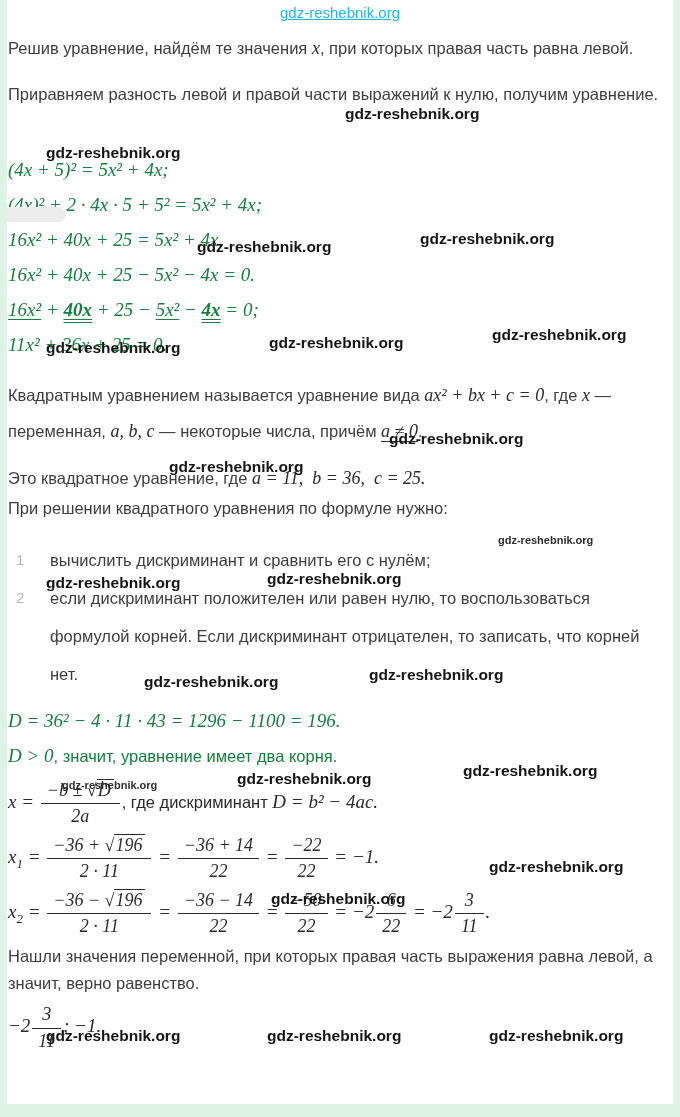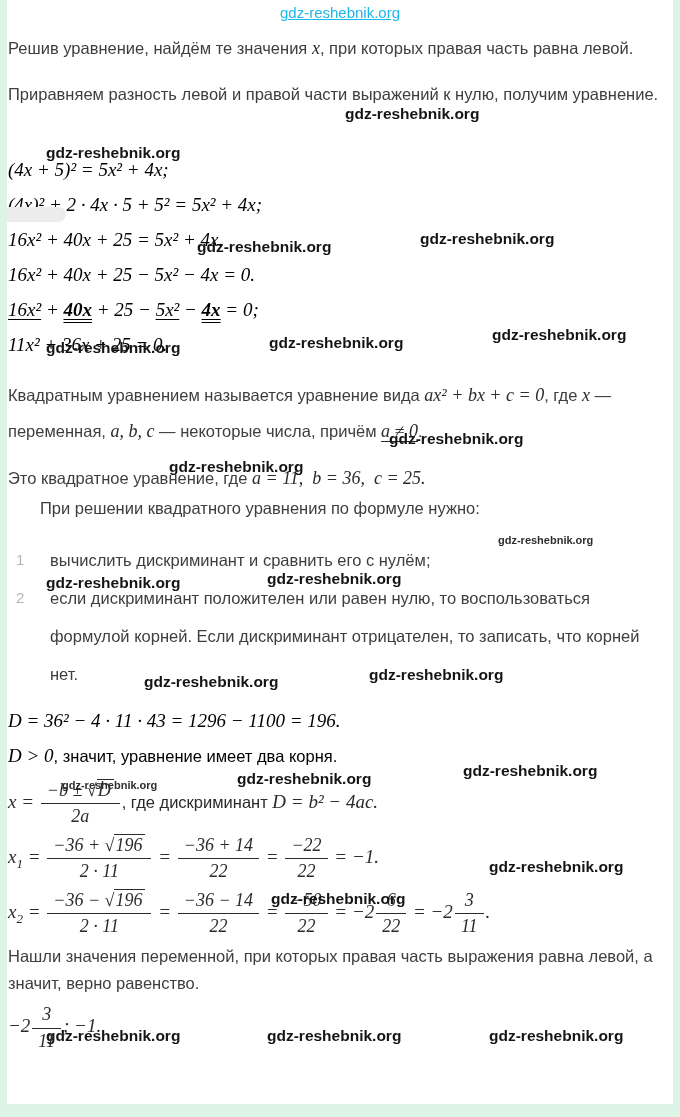--- a/index.html
+++ b/index.html
@@ -31,29 +31,29 @@
   .ul { border-bottom:1.2px solid #2b2b2b; }
 
   .smudge {
     position:absolute; left:0; top:207; top:207px; width:66px; height:15px;
     background:#ececec; border-radius:8px; z-index:0;
   }
 
   .eq-block { margin-top:39px; }
   .eq {
     font-family:"Liberation Serif","DejaVu Serif",serif;
-    font-style:italic; font-size:19px; line-height:35px; color:#000000;
+    font-style:italic; font-size:19px; line-height:35px; color:#15803d;
     white-space:pre-wrap;
   }
   .u1 { text-decoration:underline; text-underline-offset:3px; }
   .u2 { text-decoration:underline double; text-underline-offset:3px;font-weight:bold; }
 
   .def { margin-top:15px; line-height:36px; }
   .p4 { margin-top:17px; line-height:24px; }
-  .p5 { line-height:36px;padding-left:32px; }
+  .p5 { line-height:36px; }
 
   .list { margin-top:15px; }
   .list-item { display:flex; line-height:38px; }
   .list-num { flex:none; width:34px; padding-left:8px; color:#b5b5b5; font-size:15px; }
   .list-text { flex:1; }
 
   .d-line { margin-top:10px; }
   .fline {
     font-family:"Liberation Serif","DejaVu Serif",serif;
     font-style:italic; font-size:19px; color:#2b2b2b;

